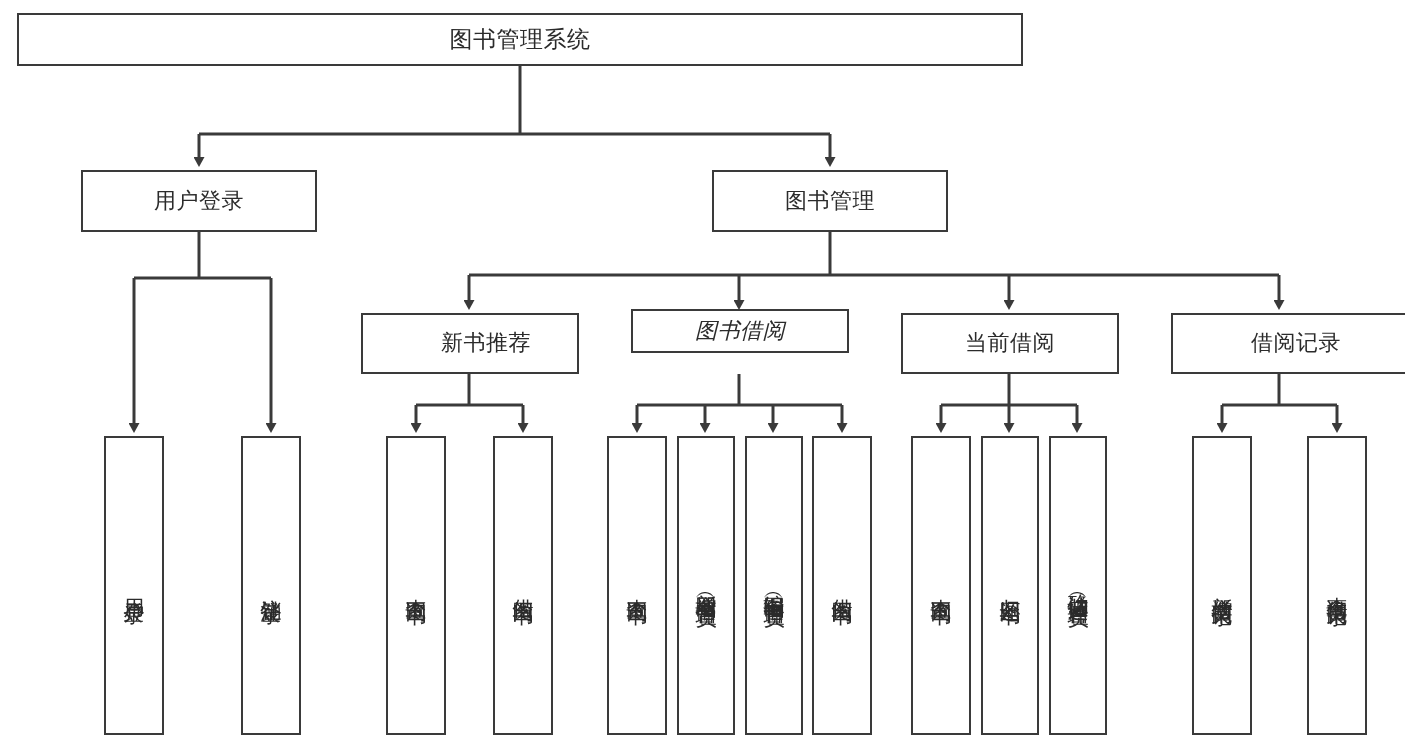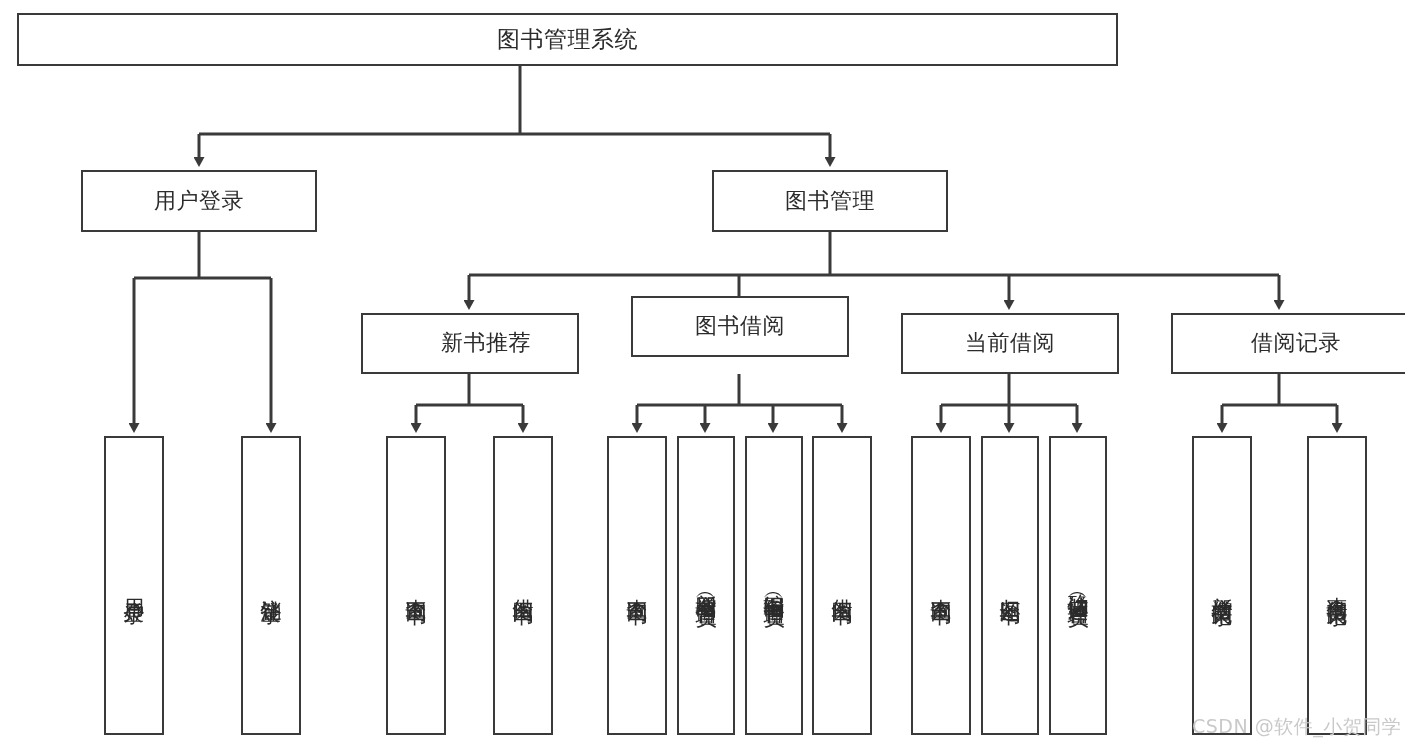--- a/index.html
+++ b/index.html
@@ -116,37 +116,37 @@
       <path d="M1009,405 L1009,424" marker-end="url(#arrow)"></path>
       <path d="M1077,405 L1077,424" marker-end="url(#arrow)"></path>
 
       <path d="M1279,374 L1279,405"></path>
       <path d="M1222,405 L1337,405"></path>
       <path d="M1222,405 L1222,424" marker-end="url(#arrow)"></path>
       <path d="M1337,405 L1337,424" marker-end="url(#arrow)"></path>
     </g>
   </svg>
 
-  <div class="node horizontal root" style="left:17px; top:13px; width:1101px; height:53px;">
+  <div class="node horizontal root" style="left:17px; top:13px; width:1006px; height:53px;">
     <span class="label">图书管理系统</span>
   </div>
 
   <div class="node horizontal" style="left:81px; top:170px; width:236px; height:62px;">
     <span class="label">用户登录</span>
   </div>
 
   <div class="node horizontal" style="left:712px; top:170px; width:236px; height:62px;align-items:center;">
     <span class="label">图书管理</span>
   </div>
 
   <div class="node horizontal" style="left:361px; top:313px; width:218px; height:61px;padding-left:32px;">
     <span class="label">新书推荐</span>
   </div>
 
-  <div class="node horizontal" style="left:631px; top:296px; width:218px; height:61px;">
+  <div class="node horizontal" style="left:631px; top:309px; width:218px; height:44px;font-style:italic;">
     <span class="label">图书借阅</span>
   </div>
 
   <div class="node horizontal" style="left:901px; top:313px; width:218px; height:61px;">
     <span class="label">当前借阅</span>
   </div>
 
   <div class="node horizontal" style="left:1171px; top:313px; width:250px; height:61px;">
     <span class="label">借阅记录</span>
   </div>
@@ -196,15 +196,14 @@
   </div>
 
   <div class="node vertical" style="left:1192px; top:436px; width:60px; height:299px;">
     <span class="label">新增借阅记录</span>
   </div>
 
   <div class="node vertical" style="left:1307px; top:436px; width:60px; height:299px;">
     <span class="label">查询借阅记录</span>
   </div>
 
-  <div class="watermark" style="left:1192px; top:714px;">CSDN @软件_小贺同学</div>
 
 </div>
 
 </body></html>

